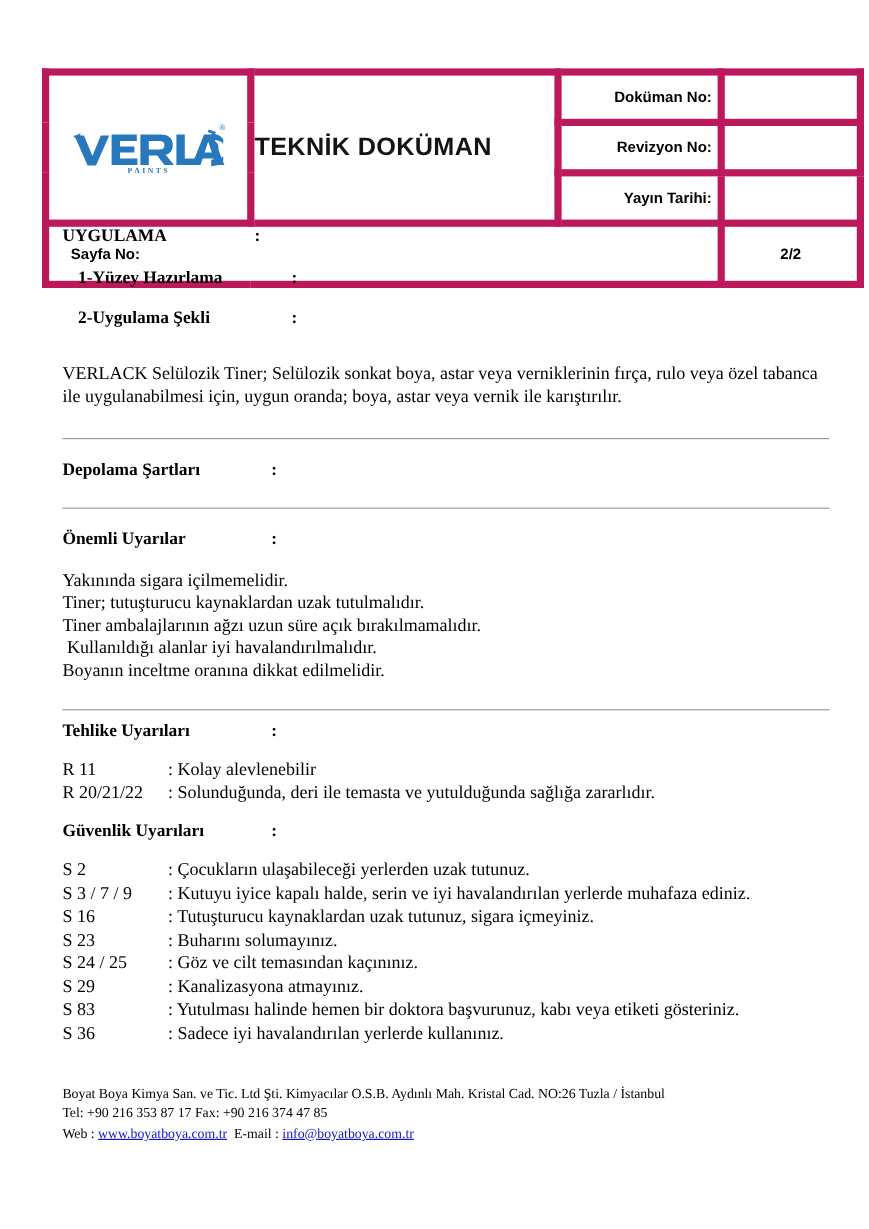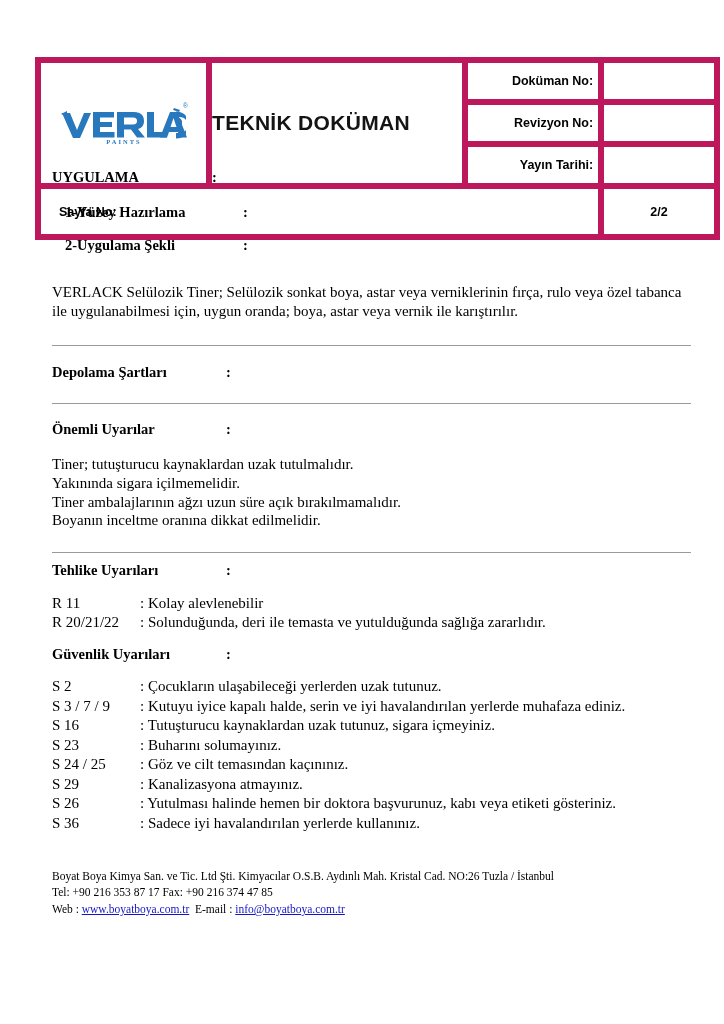--- a/index.html
+++ b/index.html
@@ -94,21 +94,21 @@
     margin: 0 auto;
     width: 132px;
     height: 44px;
     position: relative;
   }
 
   
   .body-area {
     position: absolute;
     left: 0;
-    top: 170px;
+    top: 190px;
     width: 724px;
   }
   .block {
     padding: 0 33px 0 52px;
   }
   .heading {
     font-weight: bold;
     font-size: 14.5px;
     line-height: 1.0;
     white-space: nowrap;
@@ -147,21 +147,21 @@
     width: 88px;
   }
   .code-val {
     display: inline-block;
   }
 
   
   .footer {
     position: absolute;
     left: 52px;
-    top: 868px;
+    top: 904px;
     width: 640px;
     font-size: 11.5px;
     line-height: 1.42;
     color: #000000;
   }
   .footer a,
   .footer .link {
     color: #1515c8;
     text-decoration: underline;
   }
@@ -260,23 +260,24 @@
       </div>
     </div>
 
     <div class="divider" style="margin-top:24px"></div>
 
     <div class="block" style="margin-top:18px">
       <div class="heading">
         <span class="h-text" style="width:174px">Önemli Uyarılar</span><span class="h-colon">:</span>
       </div>
       <div class="para" style="margin-top:18px">
+        <div>Yakınında sigara içilmemelidir.</div>
         <div>Tiner; tutuşturucu kaynaklardan uzak tutulmalıdır.</div>
-        <div>Yakınında sigara içilmemelidir.</div>
         <div>Tiner ambalajlarının ağzı uzun süre açık bırakılmamalıdır.</div>
+        <div style="white-space:pre"> Kullanıldığı alanlar iyi havalandırılmalıdır.</div>
         <div>Boyanın inceltme oranına dikkat edilmelidir.</div>
       </div>
     </div>
 
     <div class="divider" style="margin-top:22px"></div>
 
     <div class="block" style="margin-top:10px">
       <div class="heading">
         <span class="h-text" style="width:174px">Tehlike Uyarıları</span><span class="h-colon">:</span>
       </div>
@@ -307,21 +308,21 @@
         <div class="code-row">
           <span class="code-key">S 23</span><span class="code-val">: Buharını solumayınız.</span>
         </div>
         <div class="code-row">
           <span class="code-key">S 24 / 25</span><span class="code-val">: Göz ve cilt temasından kaçınınız.</span>
         </div>
         <div class="code-row">
           <span class="code-key">S 29</span><span class="code-val">: Kanalizasyona atmayınız.</span>
         </div>
         <div class="code-row">
-          <span class="code-key">S 26</span><span class="code-val">: Yutulması halinde hemen bir doktora başvurunuz, kabı veya etiketi gösteriniz.</span>
+          <span class="code-key">S 83</span><span class="code-val">: Yutulması halinde hemen bir doktora başvurunuz, kabı veya etiketi gösteriniz.</span>
         </div>
         <div class="code-row">
           <span class="code-key">S 36</span><span class="code-val">: Sadece iyi havalandırılan yerlerde kullanınız.</span>
         </div>
       </div>
     </div>
 
   </div>
 
   <div class="footer">

